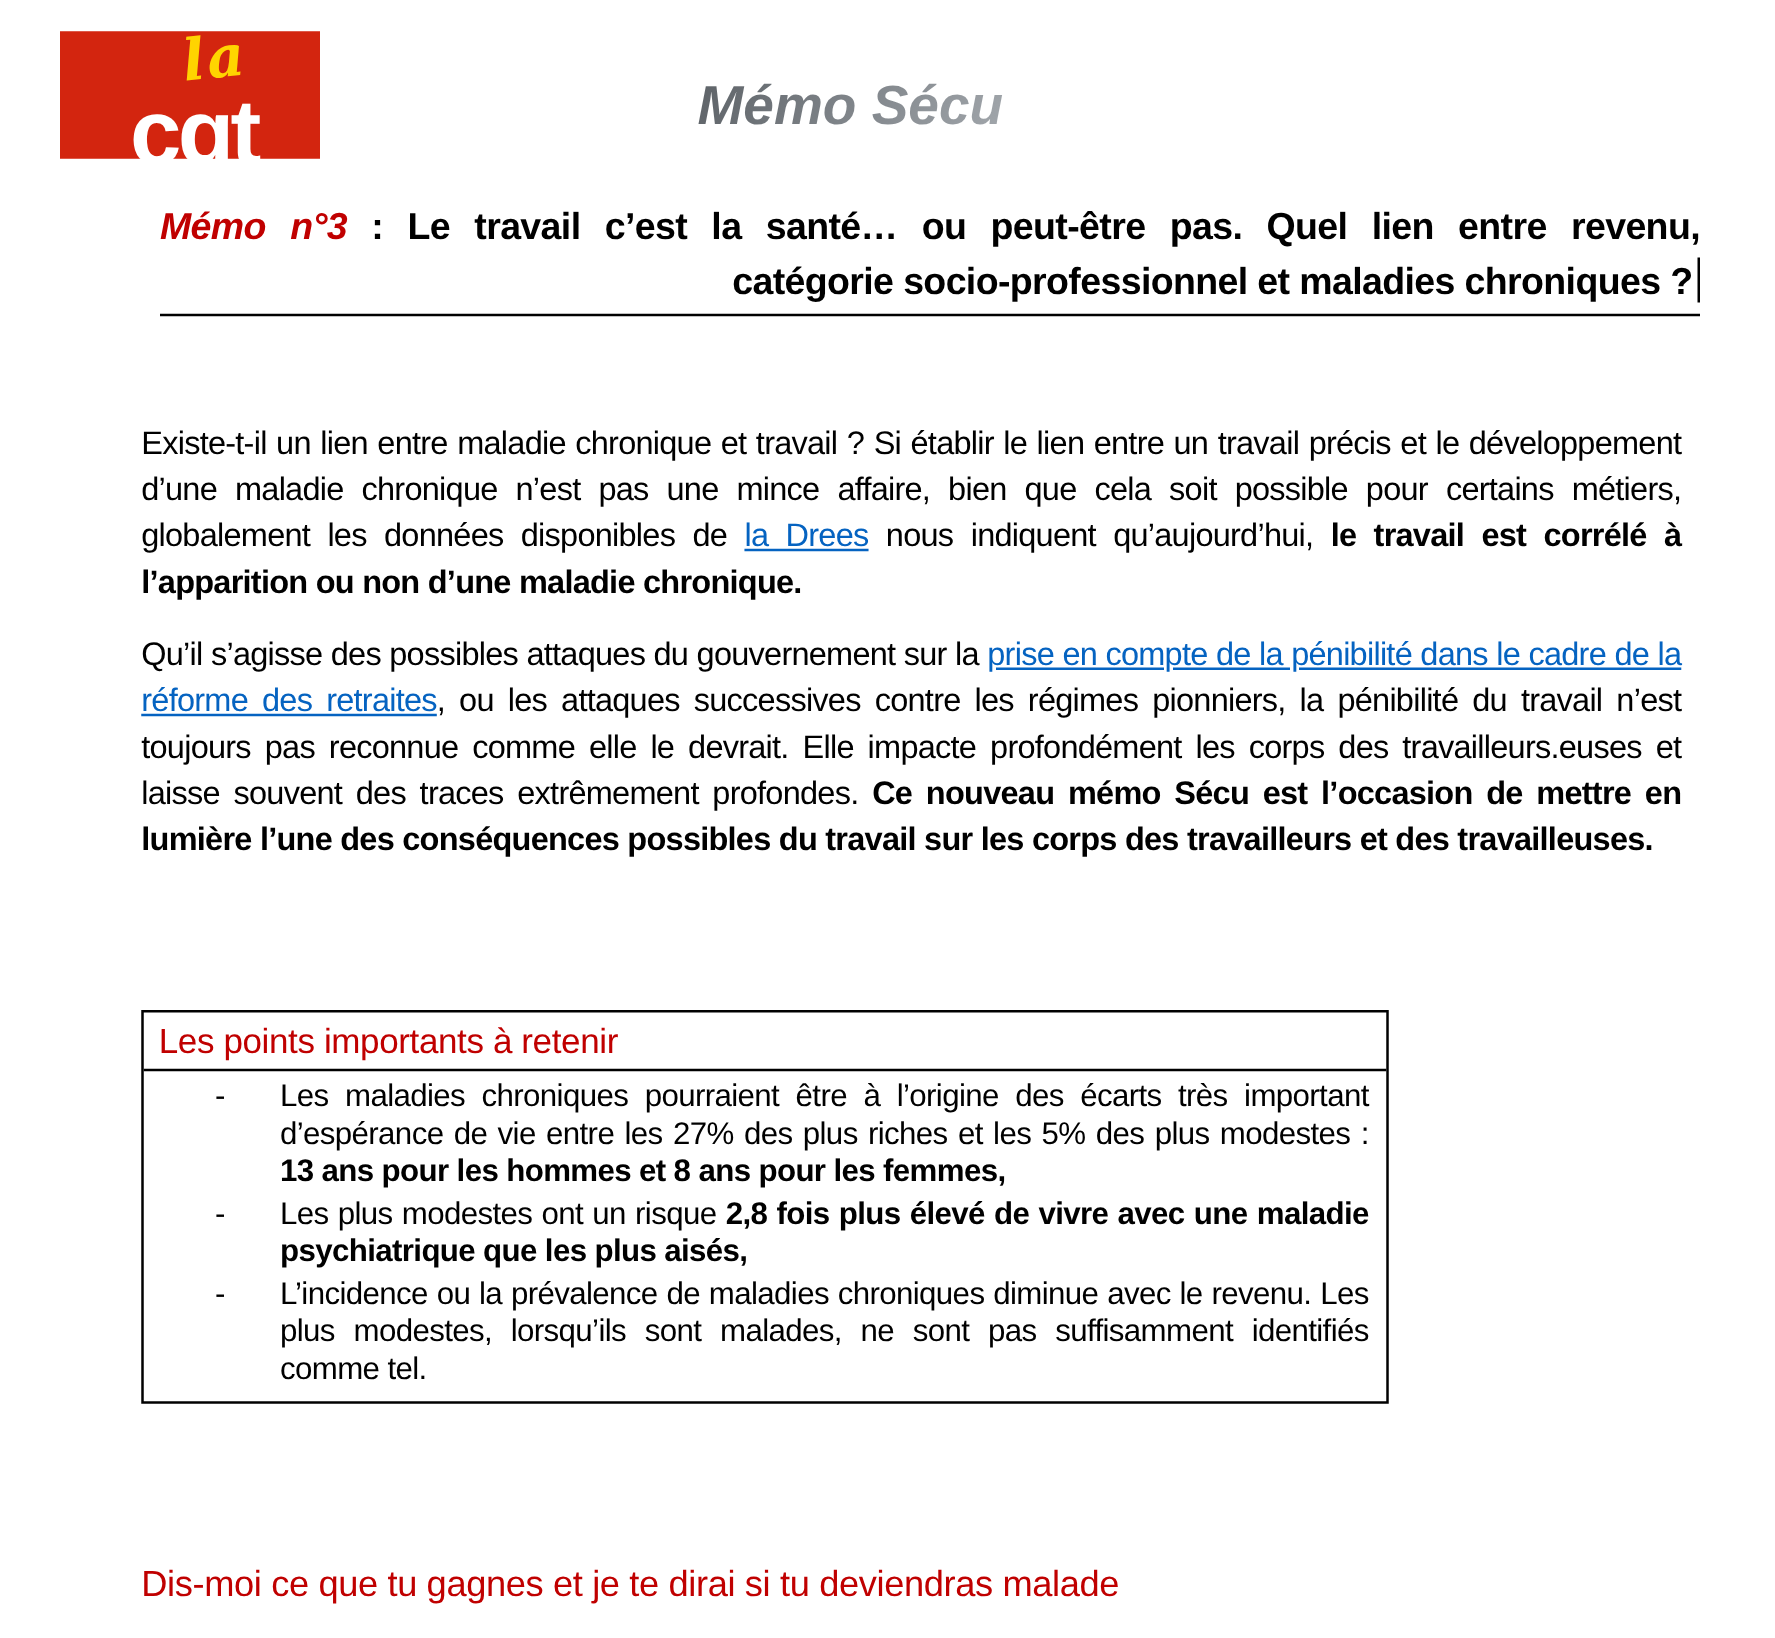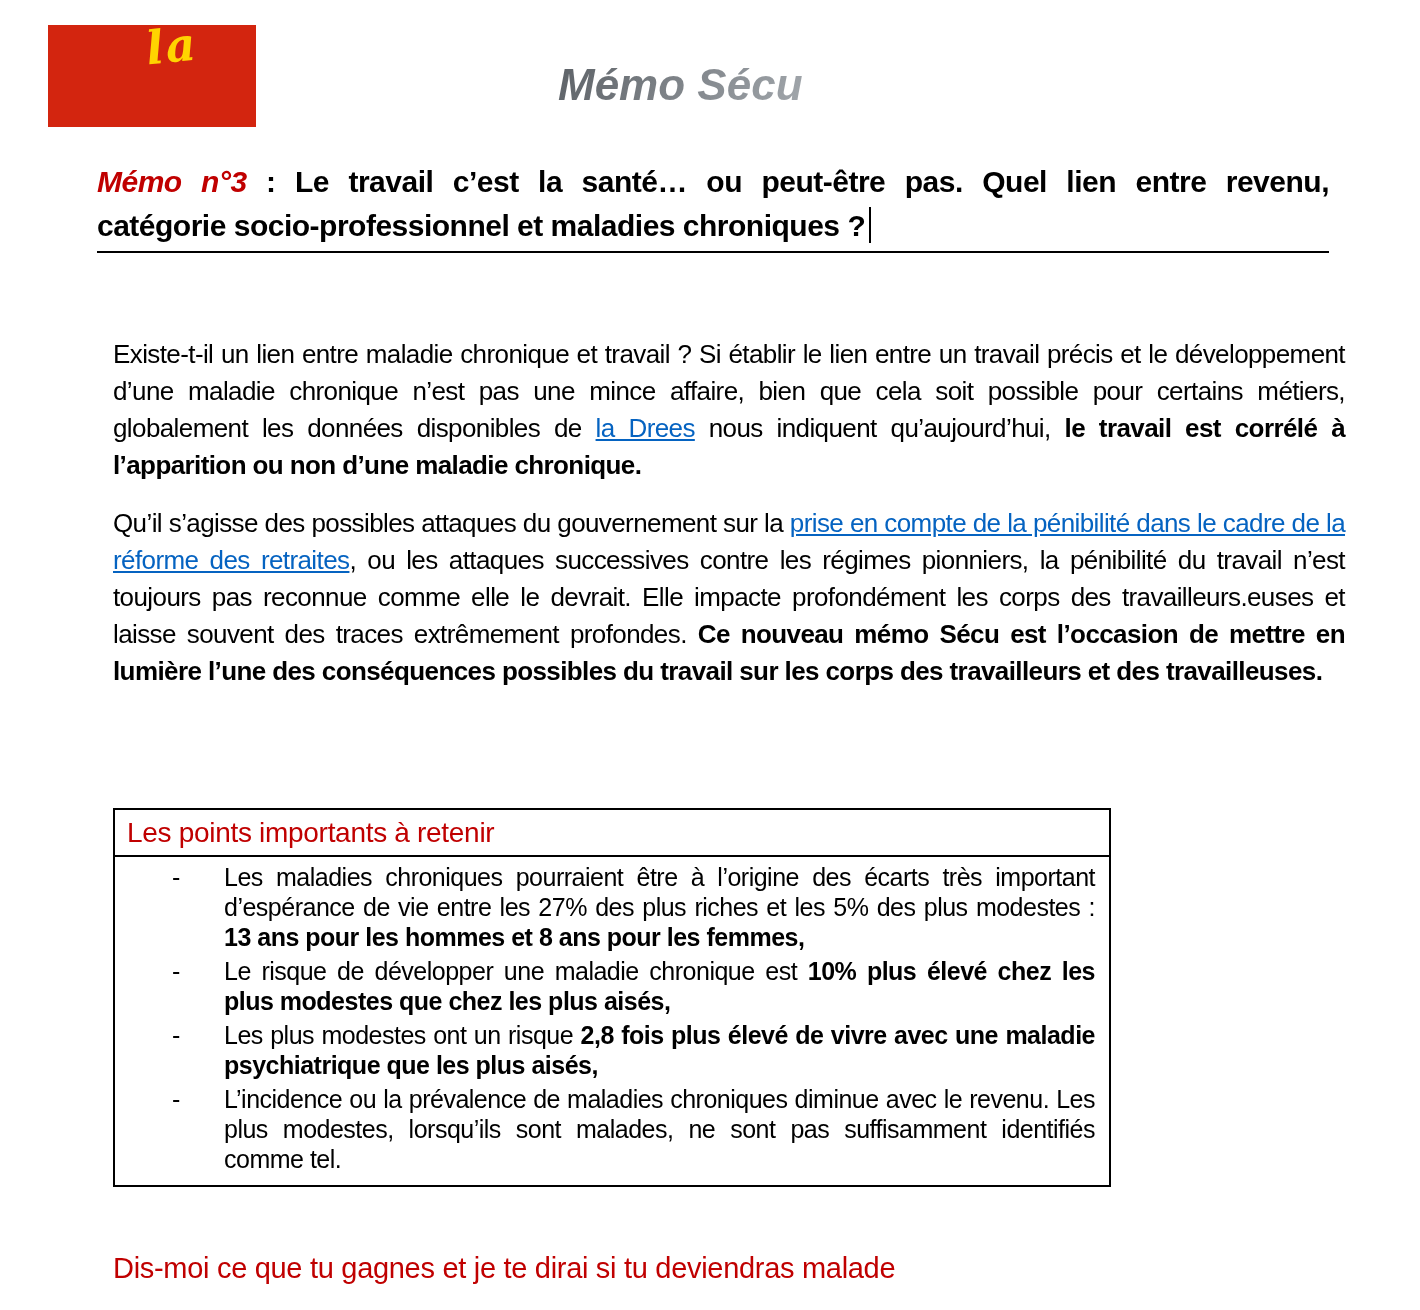--- a/index.html
+++ b/index.html
@@ -44,28 +44,28 @@
     position:absolute;left:534px;top:60px;
     font-size:44px;font-style:italic;font-weight:bold;
     letter-spacing:0px;
     background:linear-gradient(115deg,var(--title-gray-dark) 0%,var(--title-gray-light) 100%);
     -webkit-background-clip:text;background-clip:text;
     color:transparent;
     margin-left:24px;
   }
   
   .memo-title{
-    position:absolute;left:97px;top:160px;width:1232px;
+    position:absolute;left:128px;top:160px;width:1232px;
     font-weight:bold;font-size:30px;line-height:44px;
     letter-spacing:-0.5px;
     border-bottom:2px solid var(--border-black);
     padding-bottom:3px;
   }
   .memo-title-line1{text-align:justify;text-align-last:justify;white-space:nowrap;}
-  .memo-title-line2{text-align:left;}
+  .memo-title-line2{text-align:right;}
   .red-italic{color:var(--accent-red);font-style:italic;}
   .caret{
     display:inline-block;width:2px;height:36px;
     background:#000;margin-left:4px;vertical-align:-7px;
   }
   
   .body-par{
     position:absolute;left:113px;width:1232px;
     font-size:26px;line-height:37px;letter-spacing:-0.6px;
     text-align:justify;color:#000;
@@ -110,38 +110,38 @@
     font-size:29px;letter-spacing:-0.3px;
   }
 </style>
 </head>
 <body>
 
 <div class="page">
 
   <div class="logo">
     <span class="logo-la">la</span>
+    <span class="logo-cgt">cgt</span>
   </div>
 
   <div class="doc-title">Mémo Sécu</div>
 
   <div class="memo-title">
     <div class="memo-title-line1"><span class="red-italic">Mémo n°3</span><span> : Le travail c’est la santé… ou peut-être pas. Quel lien entre revenu,</span></div>
     <div class="memo-title-line2"><span>catégorie socio-professionnel et maladies chroniques ?</span><span class="caret"></span></div>
   </div>
 
   <p class="body-par p1"><span>Existe-t-il un lien entre maladie chronique et travail ? Si établir le lien entre un travail précis et le développement d’une maladie chronique n’est pas une mince affaire, bien que cela soit possible pour certains métiers, globalement les données disponibles de </span><a class="doc-link">la Drees</a><span> nous indiquent qu’aujourd’hui, </span><span class="bold">le travail est corrélé à l’apparition ou non d’une maladie chronique.</span></p>
 
   <p class="body-par p2"><span>Qu’il s’agisse des possibles attaques du gouvernement sur la </span><a class="doc-link">prise en compte de la pénibilité dans le cadre de la réforme des retraites</a><span>, ou les attaques successives contre les régimes pionniers, la pénibilité du travail n’est toujours pas reconnue comme elle le devrait. Elle impacte profondément les corps des travailleurs.euses et laisse souvent des traces extrêmement profondes. </span><span class="bold">Ce nouveau mémo Sécu est l’occasion de mettre en lumière l’une des conséquences possibles du travail sur les corps des travailleurs et des travailleuses.</span></p>
 
   <div class="points-box">
     <div class="points-header">Les points importants à retenir</div>
     <ul class="points-list">
       <li><span>Les maladies chroniques pourraient être à l’origine des écarts très important d’espérance de vie entre les 27% des plus riches et les 5% des plus modestes : </span><span class="bold">13 ans pour les hommes et 8 ans pour les femmes,</span></li>
-      <li><span>Le risque de développer une maladie chronique est </span><span class="bold">10% plus élevé chez les plus modestes que chez les plus aisés,</span></li>
       <li><span>Les plus modestes ont un risque </span><span class="bold">2,8 fois plus élevé de vivre avec une maladie psychiatrique que les plus aisés,</span></li>
       <li><span>L’incidence ou la prévalence de maladies chroniques diminue avec le revenu. Les plus modestes, lorsqu’ils sont malades, ne sont pas suffisamment identifiés comme tel.</span><span class="bold"></span></li>
     </ul>
   </div>
 
   <div class="footer-heading">Dis-moi ce que tu gagnes et je te dirai si tu deviendras malade</div>
 
 </div>
 
 </body></html>

